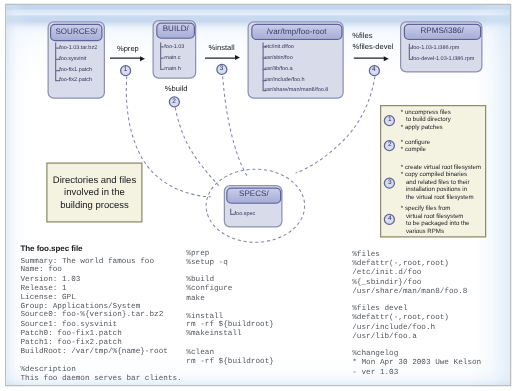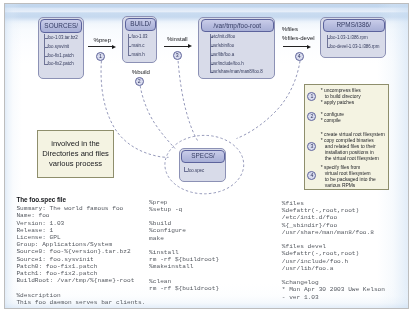--- a/index.html
+++ b/index.html
@@ -139,23 +139,23 @@
         <div class="arrowhead" style="left: 183.2px; top: 40.45px;"></div>
         <div class="alabel" style="left: 172.8px; top: 32px; transform: translateX(-50%);">%install</div>
         <div class="badge" style="left: 168.35px; top: 47.45px;">3</div>
         <div class="arrowline" style="left: 278.4px; top: 42.3px; width: 24.7px;"></div>
         <div class="arrowhead" style="left: 302.7px; top: 40.65px;"></div>
         <div class="alabel" style="left: 277.3px; top: 21.6px; transform: none;">%files</div>
         <div class="alabel" style="left: 277.6px; top: 31.2px;">%files-devel</div>
         <div class="badge" style="left: 290.15px; top: 47.85px;">4</div>
         <div class="caption" style="left: 32.2px; top: 126.4px; width: 77.8px; height: 47.2px;">
           <div>
+            <span>Directories and files</span>
             <span>involved in the</span>
-            <span>Directories and files</span>
-            <span>various process</span>
+            <span>building process</span>
           </div>
         </div>
         <div class="legend" style="left: 299.4px; top: 79.5px; width: 85.6px; height: 106.5px;">
           <div class="badge" style="left: 2.6px; top: 7.5px;">1</div>
           <div class="legtext" style="left: 15.8px; top: 3.2px;">* uncompress files
    to build directory
 * apply patches</div>
           <div class="badge" style="left: 2.6px; top: 27.9px;">2</div>
           <div class="legtext" style="left: 15.8px; top: 27.2px;">* configure
 * compile</div>

